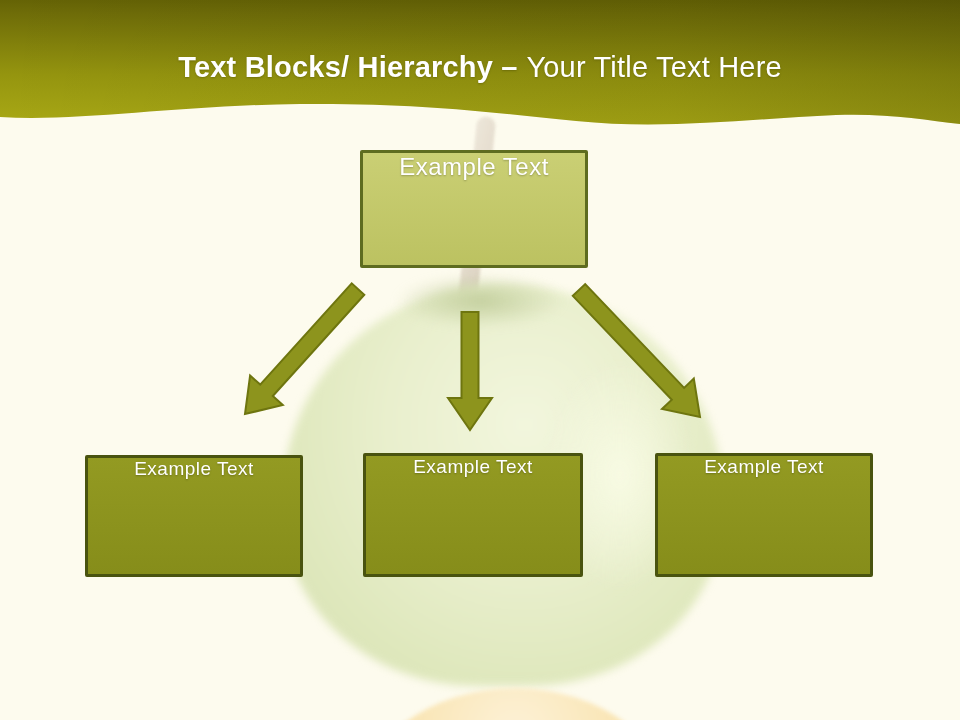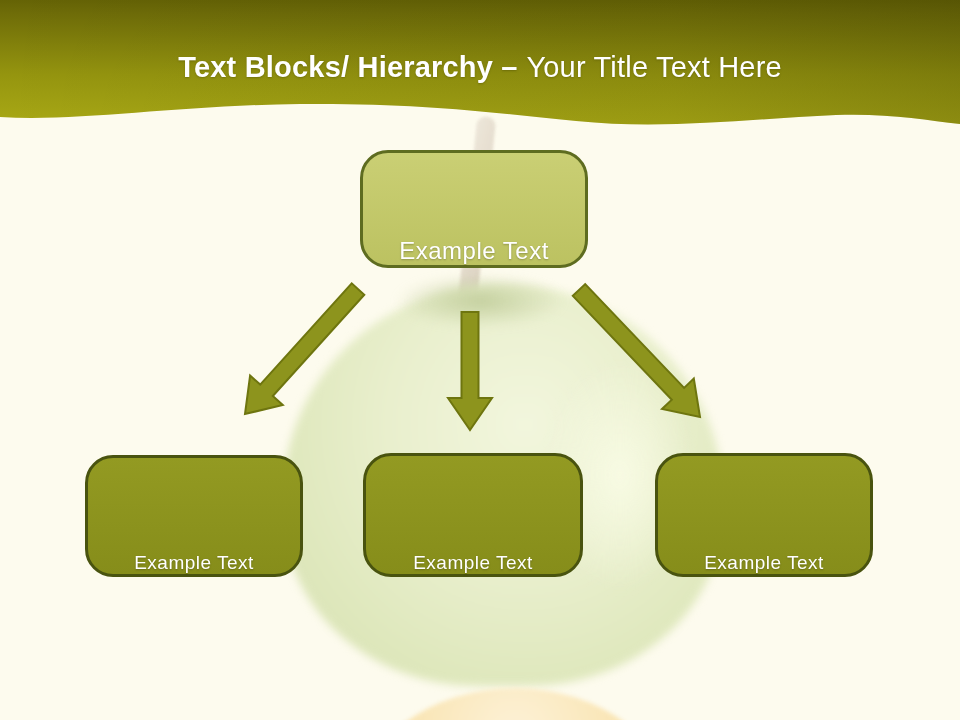--- a/index.html
+++ b/index.html
@@ -42,22 +42,22 @@
   .slide-title{
     position:absolute; left:0; top:52px; width:960px; text-align:center;
     color:#ffffff; font-size:29px; line-height:1.1; z-index:5;
     text-shadow:0 1px 2px rgba(60,60,0,0.35);
     letter-spacing:0.2px;
   }
   .slide-title .t-bold{font-weight:bold;}
   .slide-title .t-reg{font-weight:normal; margin-left:0.3em;}
   
   .hbox{
-    position:absolute; display:flex; align-items:flex-end; justify-content:center;
-    border-radius:28px; color:#fff; text-align:center;
+    position:absolute; display:flex; align-items:flex-start; justify-content:center;
+    border-radius:2px; color:#fff; text-align:center;
     text-shadow:0 1px 2px rgba(0,0,0,0.25); letter-spacing:0.5px;
     box-sizing:border-box; z-index:3;
   }
   .hbox-root{
     left:360px; top:150px; width:228px; height:118px;
     background:linear-gradient(to bottom,#cacf74,#bcc261);
     border:3px solid #5e6c20; font-size:24px;
   }
   .hbox-child{
     background:linear-gradient(to bottom,#939a22,#868d1a);

